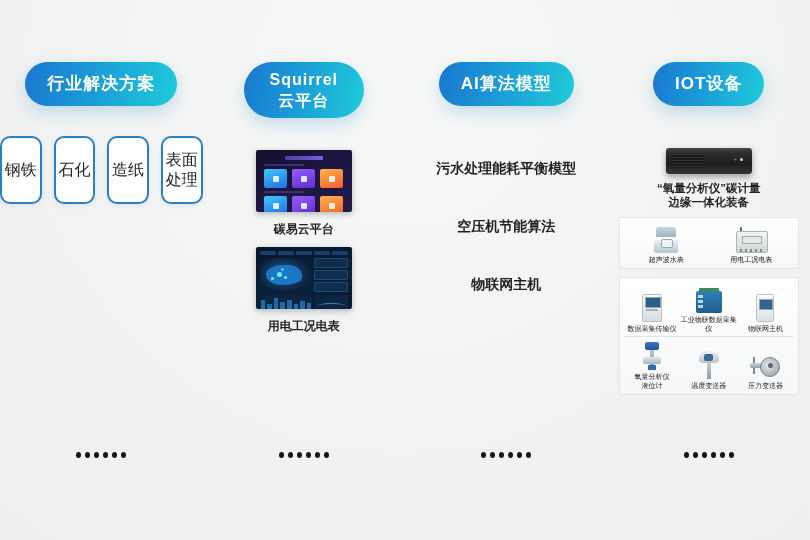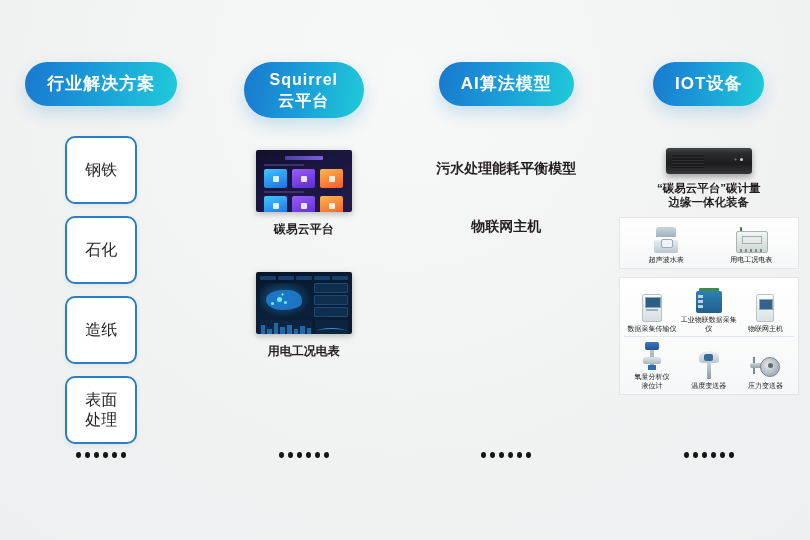--- a/index.html
+++ b/index.html
@@ -67,22 +67,22 @@
   .pill .l1 { display: block; }
   .pill .l2 { display: block; }
 
   
   .boxes {
     position: absolute;
     top: 136px;
     left: 0;
     right: 0;
     display: flex;
-    flex-direction: column;
-    align-items: center;
+    flex-direction: row;
+    align-items: flex-start;
     gap: 12px;
   }
   .ibox {
     width: 68px;
     height: 64px;
     border: 2px solid #2a7fc4;
     border-radius: 10px;
     background: #ffffff;
     color: #231f20;
     font-size: 16px;
@@ -96,21 +96,21 @@
 
   
   .plats {
     position: absolute;
     top: 150px;
     left: 0;
     right: 0;
     display: flex;
     flex-direction: column;
     align-items: center;
-    gap: 34px;
+    gap: 9px;
   }
   .plat { display: flex; flex-direction: column; align-items: center; }
   .plat-cap {
     margin-top: 9px;
     font-size: 12px;
     color: #231f20;
     font-weight: bold;
   }
   .shot {
     width: 96px;
@@ -435,20 +435,21 @@
     </div>
 
     <div class="col">
       <div class="pill-wrap">
         <div class="pill one-line">
           <span class="l1">AI算法模型</span>
         </div>
       </div>
       <div class="models">
         <div class="model">污水处理能耗平衡模型</div>
+        <div class="model">空压机节能算法</div>
         <div class="model">物联网主机</div>
       </div>
       <div class="dots">
         <span></span>
         <span></span>
         <span></span>
         <span></span>
         <span></span>
         <span></span>
       </div>
@@ -457,21 +458,21 @@
     <div class="col">
       <div class="pill-wrap">
         <div class="pill one-line">
           <span class="l1">IOT设备</span>
         </div>
       </div>
 
       <div class="iot">
         <div class="server"></div>
         <div class="server-caption">
-          <div>“碳易云平台”碳计量</div>
+          <div>“氧量分析仪”碳计量</div>
           <div>边缘一体化装备</div>
         </div>
 
         <div class="dev-panel">
           <div class="dev-row">
             <div class="dev">
               <div class="gfx">
                 <div class="g-water">
                     <div class="lid"></div>
                     <div class="body"></div>

